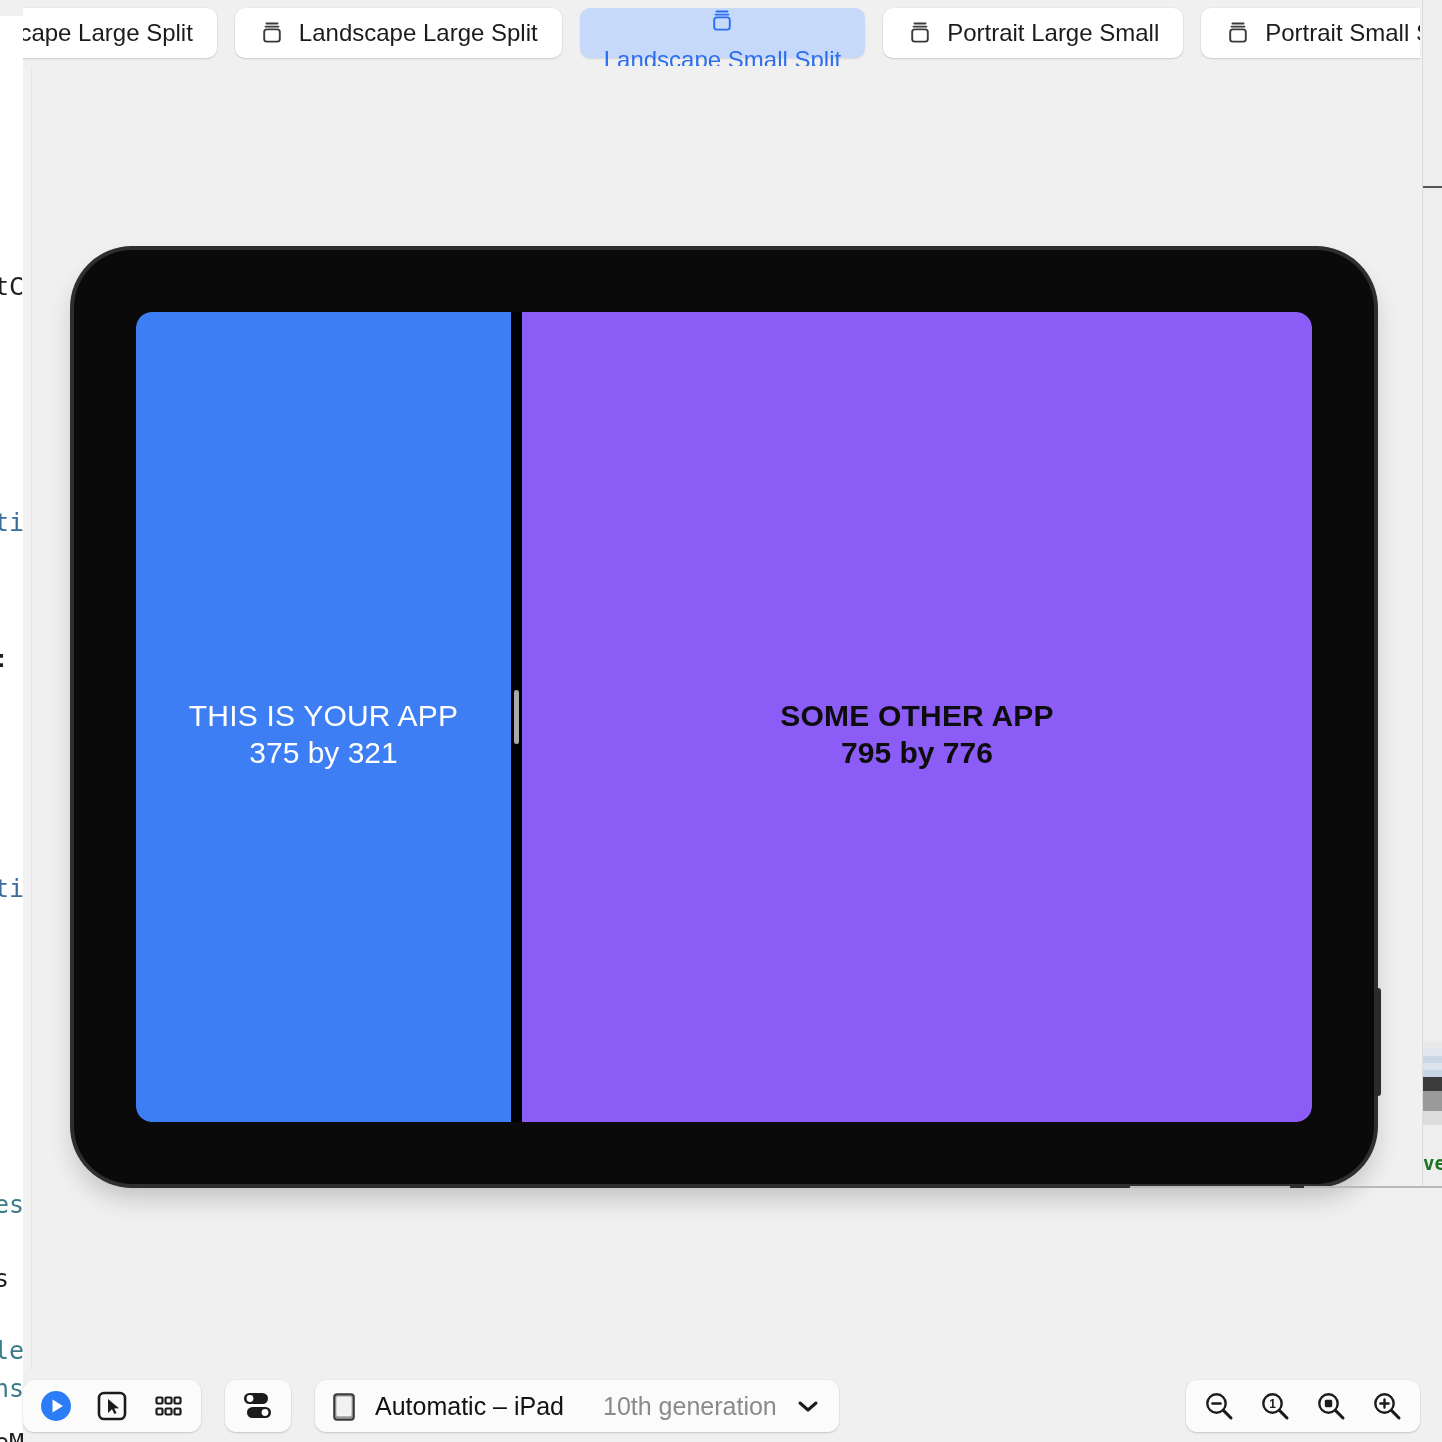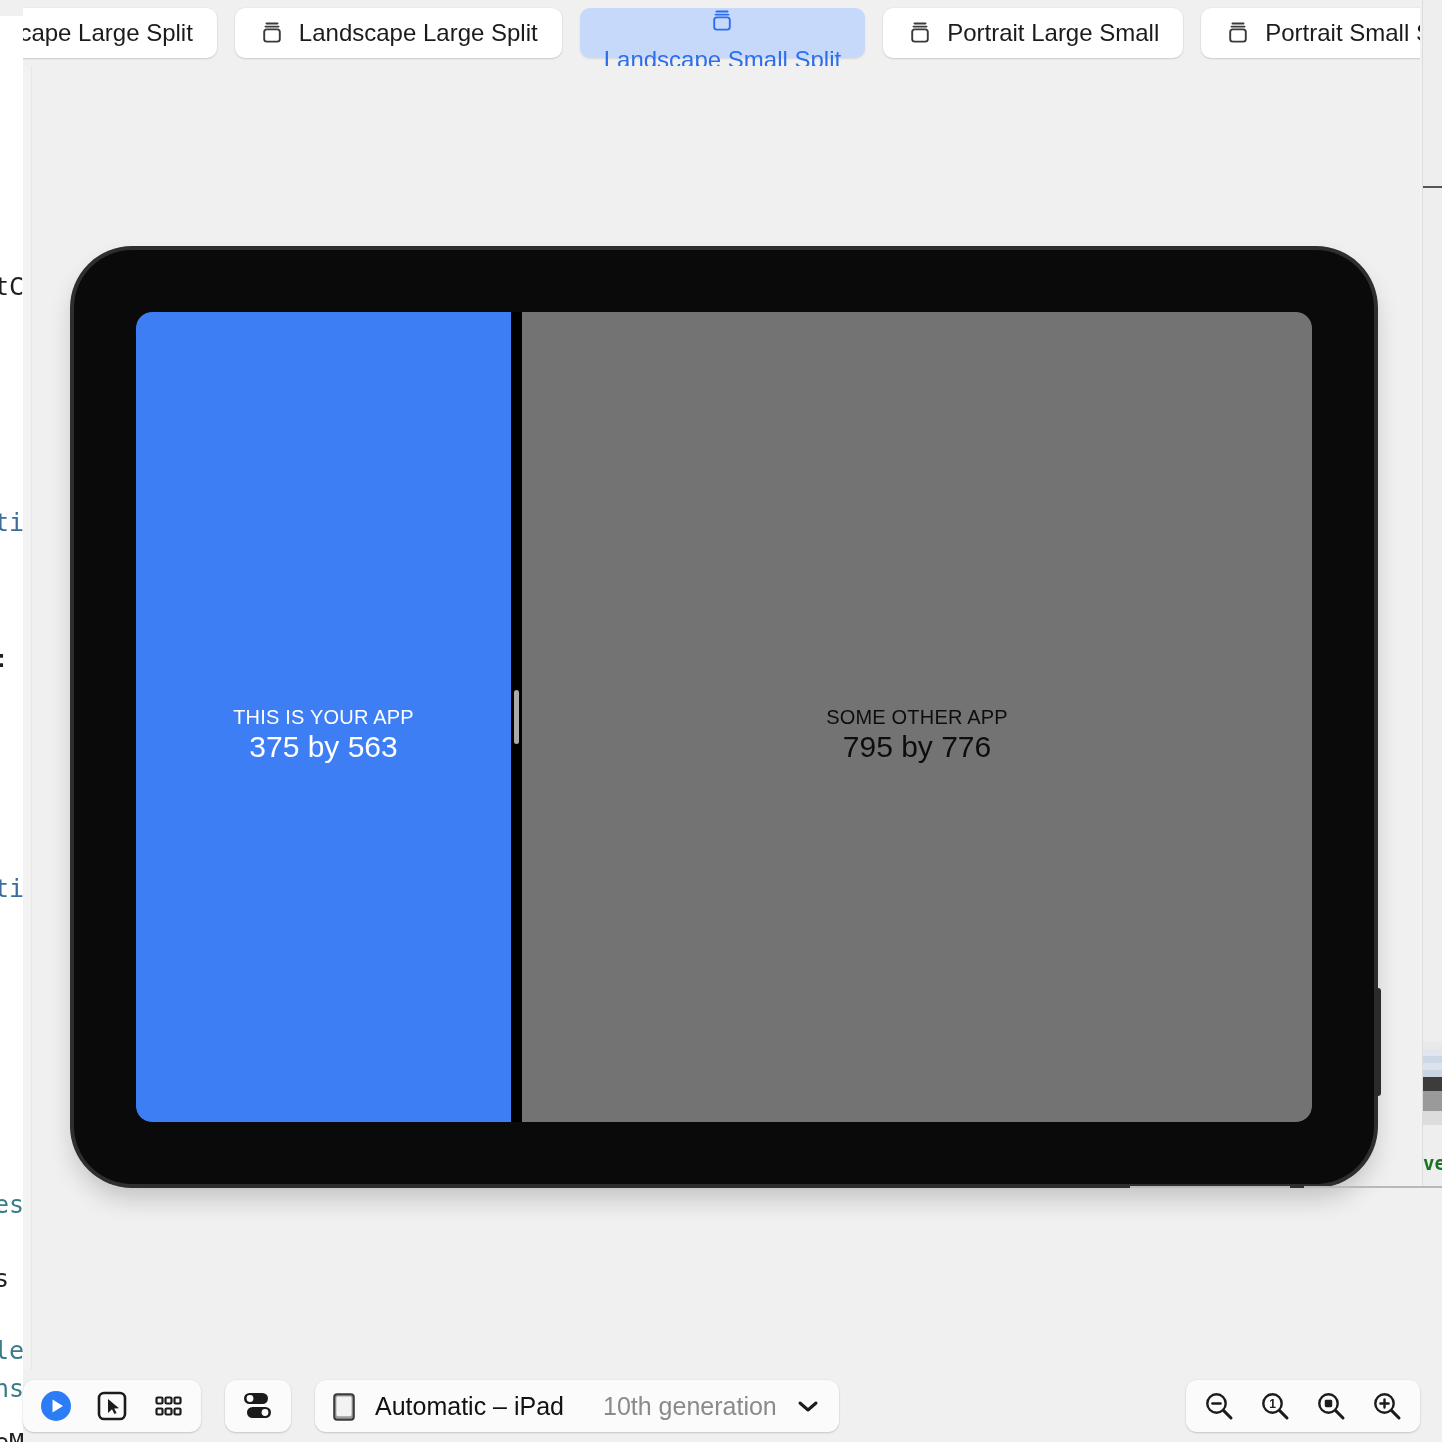--- a/index.html
+++ b/index.html
@@ -179,26 +179,27 @@
     overflow: hidden;
   }
   .app-pane.left {
     width: 375px;
     background: #3d7ef5;
     color: #ffffff;
     border-radius: 14px 0 0 14px;
   }
   .app-pane.right {
     flex: 1;
-    background: #737373;
+    background: #8b5cf6;
     color: #0d0d0d;
     border-radius: 0 14px 14px 0;
+    font-weight: bold;
   }
   .app-title {
-    font-size: 20px;
+    font-size: 30px;
     line-height: 1.22;
     letter-spacing: 0.2px;
     text-align: center;
     margin-top: 36px;
   }
   .app-size {
     font-size: 30px;
     line-height: 1.22;
     text-align: center;
   }
@@ -372,21 +373,21 @@
 
   <div class="canvas">
 
     <div class="ipad">
       <div class="vol-button"></div>
 
       <div class="screen">
 
         <div class="app-pane left">
           <div class="app-title">THIS IS YOUR APP</div>
-          <div class="app-size">375 by 563</div>
+          <div class="app-size">375 by 321</div>
         </div>
 
         <div class="split-gap">
           <div class="split-handle"></div>
         </div>
 
         <div class="app-pane right">
           <div class="app-title">SOME OTHER APP</div>
           <div class="app-size">795 by 776</div>
         </div>

